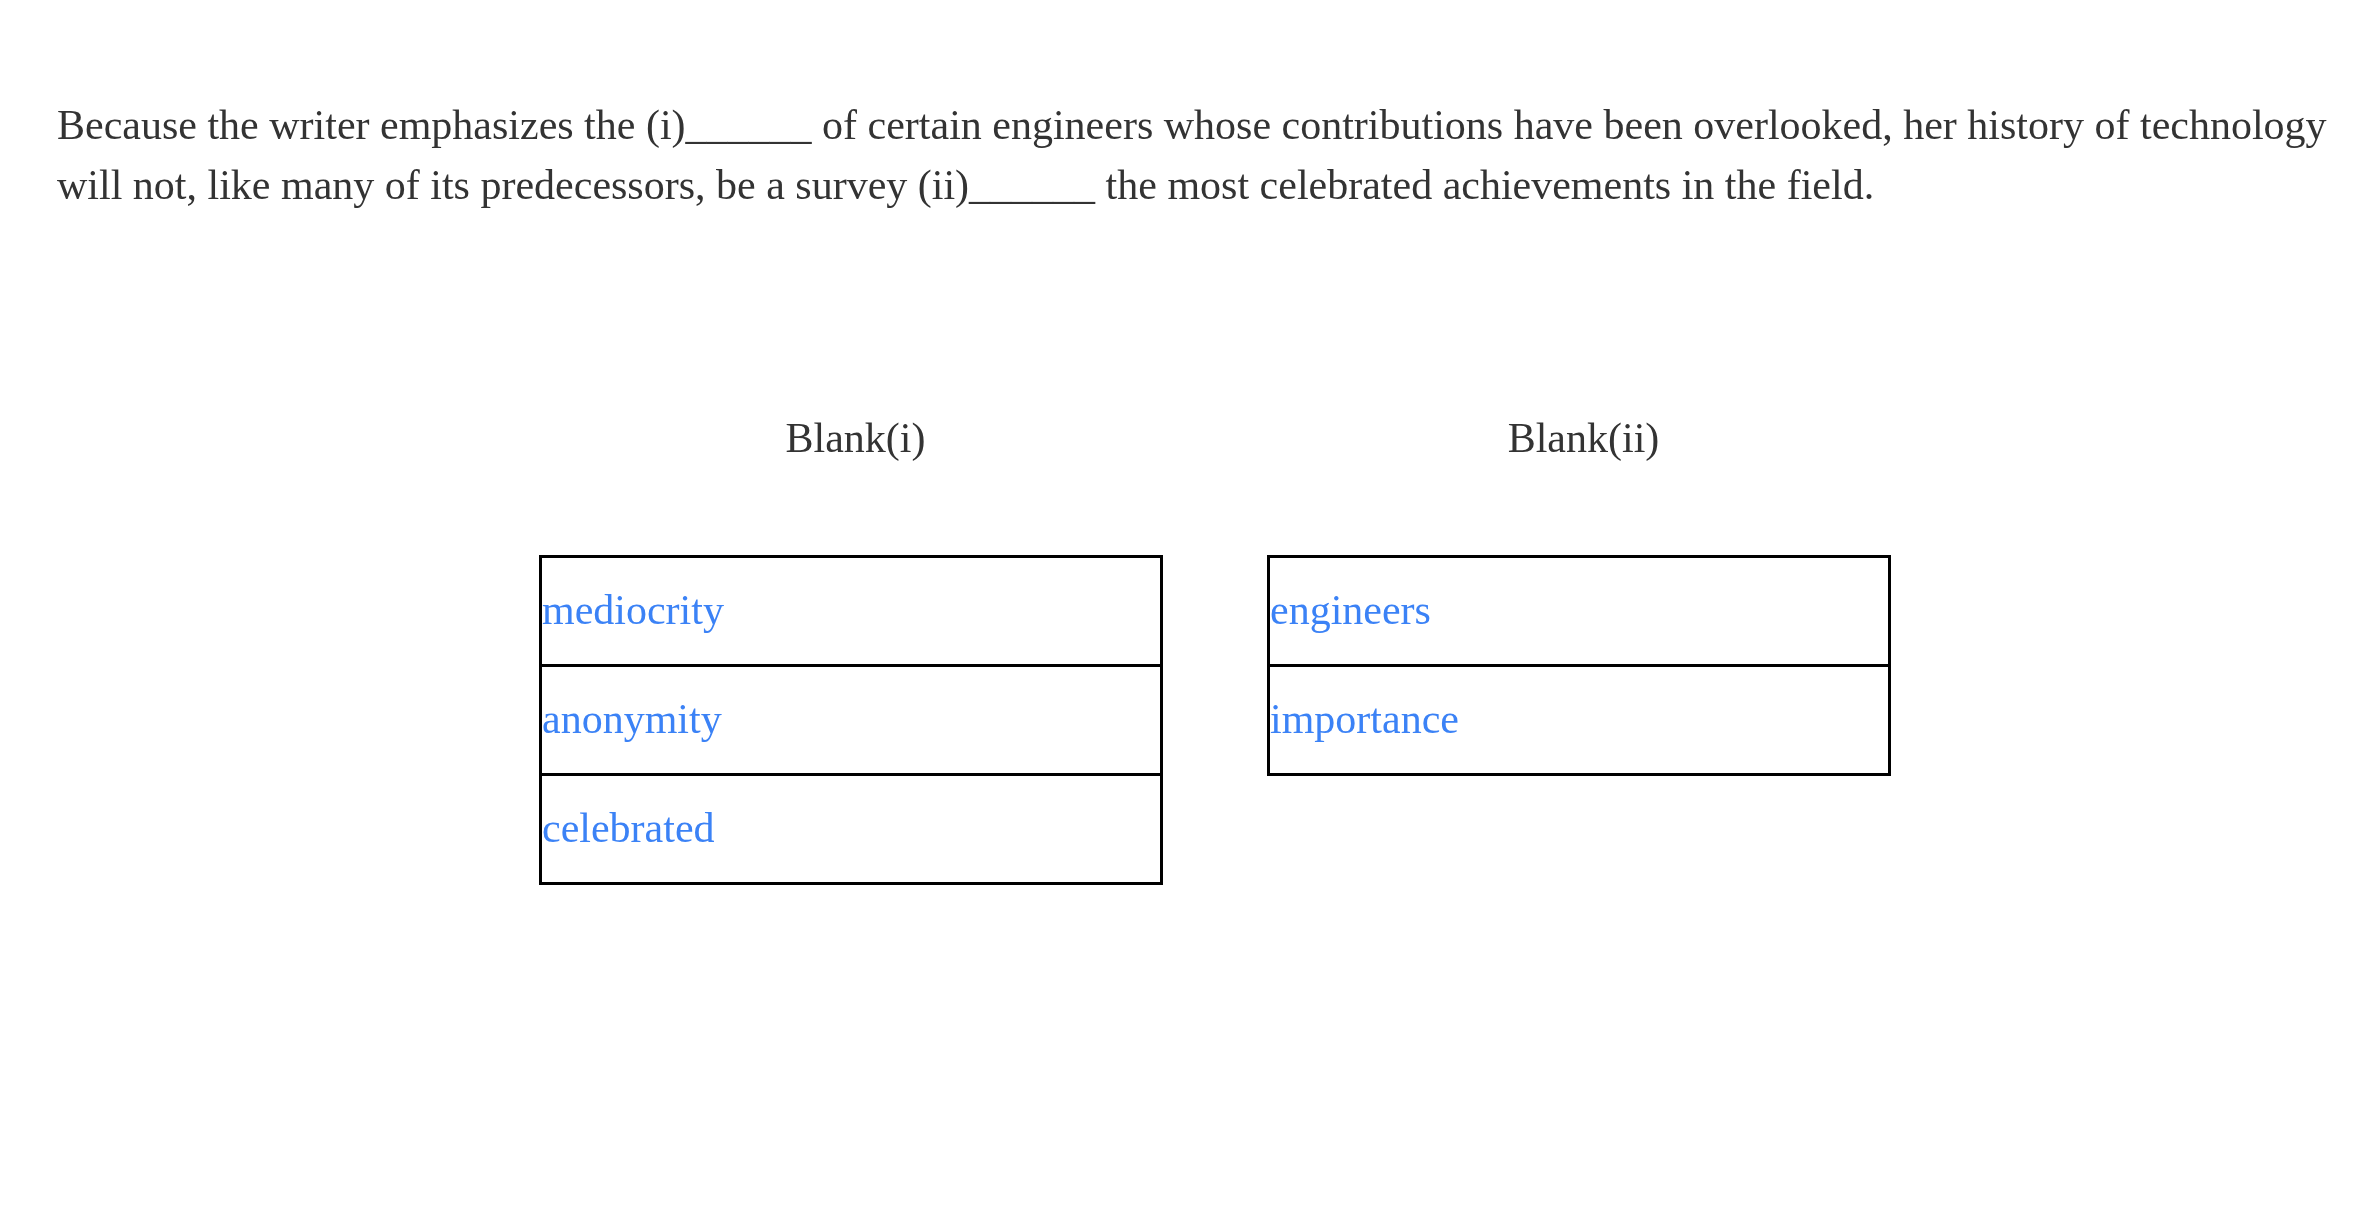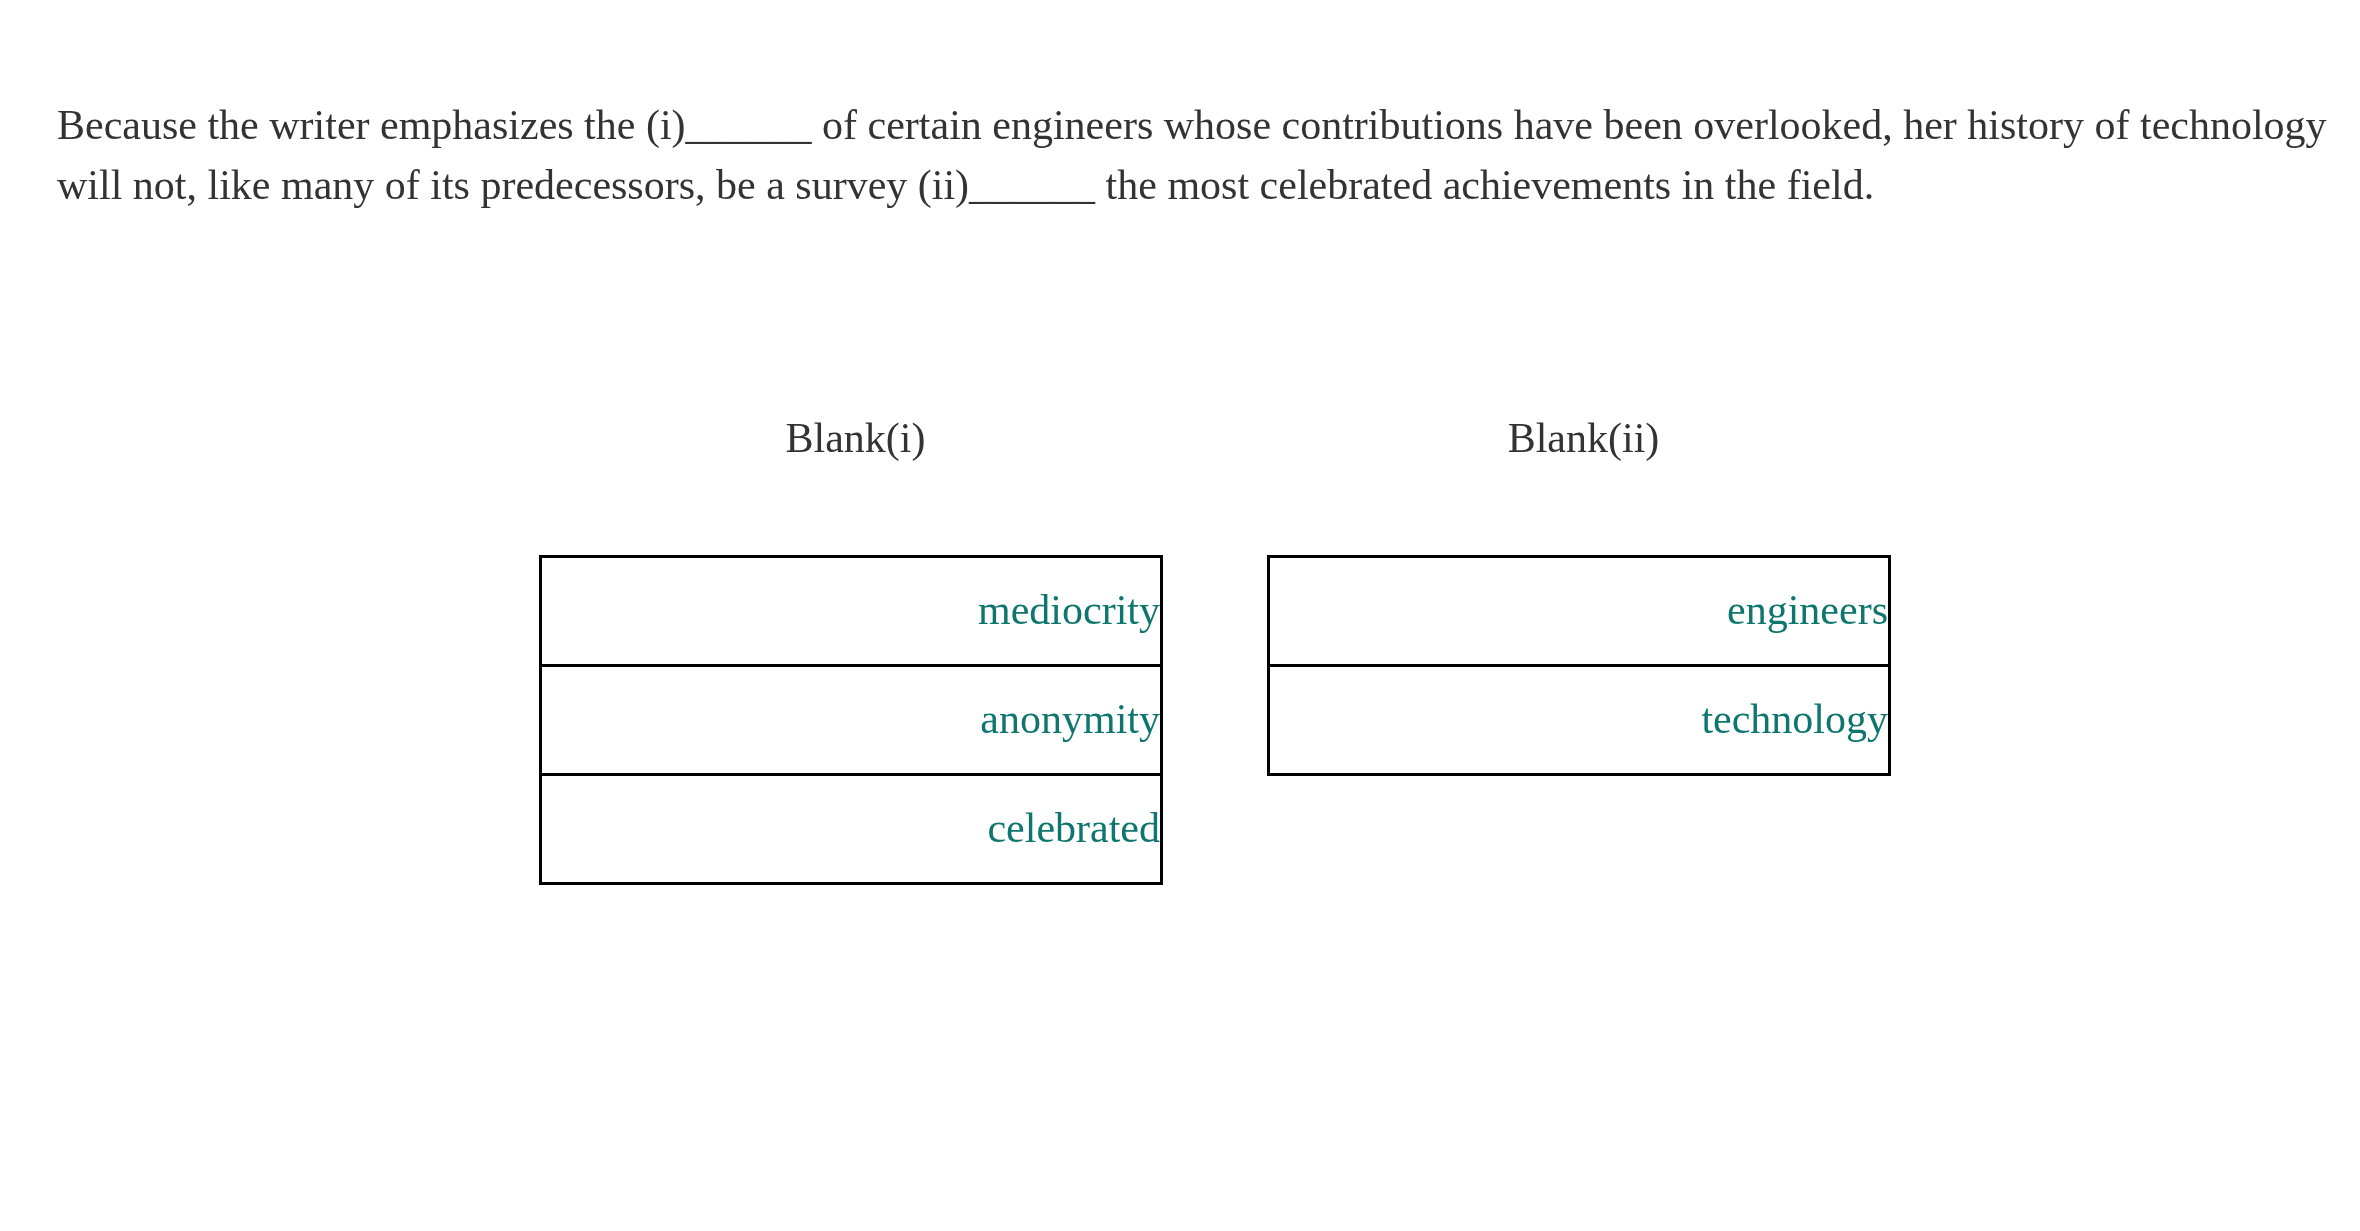--- a/index.html
+++ b/index.html
@@ -3,37 +3,37 @@
 <meta charset="utf-8">
 <style>
   html, body { margin:0; padding:0; background:#ffffff; }
   body { width:2360px; height:1231px; position:relative; overflow:hidden;
          font-family:"Liberation Serif", "DejaVu Serif", serif; color:#333333; }
   .question { position:absolute; left:42px; top:80px; width:2300px;
               font-size:42px; line-height:60px; margin:15px; }
   .blank-group { position:absolute; top:408px; width:633px; }
   .blank-label { text-align:center; font-size:42px; line-height:60px; height:60px; margin-bottom:87px; }
   .options { border:3px solid #000; width:618px; }
-  .option { height:106px; line-height:104px; text-align:right; font-size:42px;
-            border-top:3px solid #000; cursor:pointer; color:#0f766e; }
+  .option { height:106px; line-height:104px; text-align:left; font-size:42px;
+            border-top:3px solid #000; cursor:pointer; color:#3b82f6; }
   .option:first-child { border-top:none; }
 </style>
 </head>
 <body>
 
 <p class="question"><span>Because the writer emphasizes the (i)</span><span>______</span><span> of certain engineers whose contributions have been overlooked, her history of technology will not, like many of its predecessors, be a survey (ii)</span><span>______</span><span> the most celebrated achievements in the field.</span></p>
 
 <div class="blank-group" style="left:539px;">
   <div class="blank-label">Blank(i)</div>
   <div class="options">
     <div class="option">mediocrity</div>
     <div class="option">anonymity</div>
     <div class="option">celebrated</div>
   </div>
 </div>
 
 <div class="blank-group" style="left:1235px;padding-left:32px;">
   <div class="blank-label">Blank(ii)</div>
   <div class="options">
     <div class="option">engineers</div>
-    <div class="option">technology</div>
+    <div class="option">importance</div>
   </div>
 </div>
 
 </body></html>

